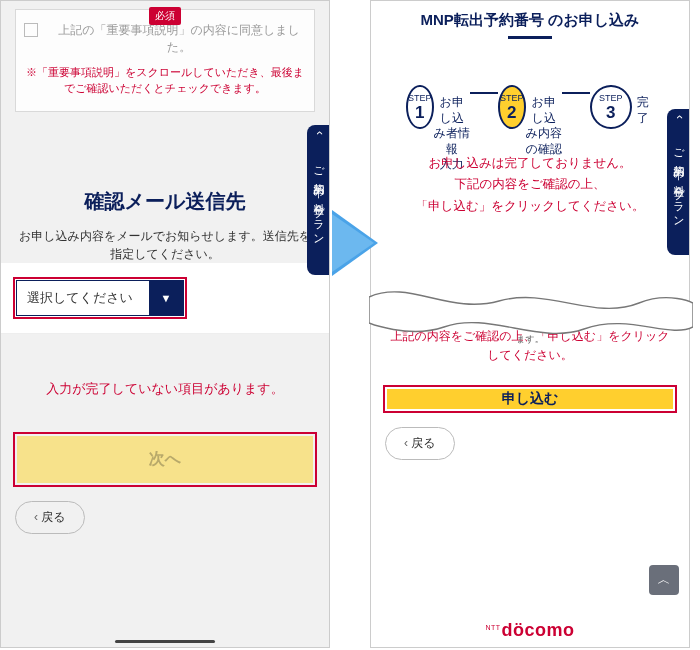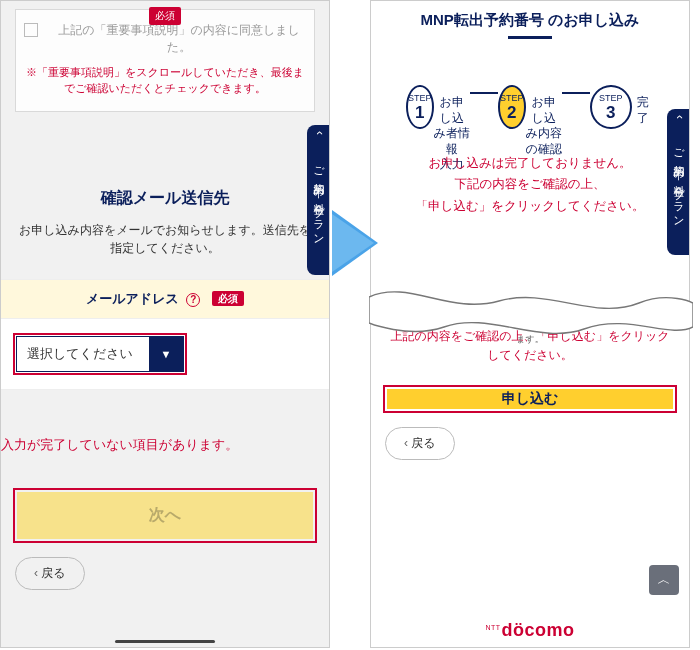--- a/index.html
+++ b/index.html
@@ -12,31 +12,31 @@
   .arrow svg{display:block}
   
   .lp-top{margin:8px 14px 0;border:1px solid #d9d9d9;background:#fdfdfd;padding:10px 8px 14px;color:#9a9a9a;font-size:12px;position:relative;text-align:center}
   .lp-top .req{position:absolute;top:-3px;left:50%;transform:translateX(-50%);background:#cc0033;color:#fff;font-size:10px;padding:2px 6px;border-radius:2px}
   .lp-top .row1{display:flex;align-items:flex-start;gap:14px;justify-content:center;margin-top:2px}
   .lp-top .cb{width:14px;height:14px;border:1px solid #bbb;margin-top:1px;flex:none}
   .lp-top .row1 span{line-height:1.4}
   .lp-top .note{color:#cc0033;font-size:11px;line-height:1.5;margin-top:8px}
   .lp-sidetab{position:absolute;right:0;top:124px;width:22px;height:150px;background:#0b1f5b;border-top-left-radius:8px;border-bottom-left-radius:8px;color:#fff;font-size:11px;writing-mode:vertical-rl;text-align:center;padding:8px 3px;letter-spacing:2px}
   .lp-sidetab::before{content:"‹";position:absolute;top:6px;left:6px;font-size:12px}
-  .lp-h{color:#0b1f5b;font-weight:700;text-align:center;font-size:16px;margin-top:76px}
+  .lp-h{color:#0b1f5b;font-weight:700;text-align:center;font-size:20px;margin-top:76px}
   .lp-sub{font-size:12px;color:#333;text-align:center;line-height:1.5;margin:12px 14px 0}
   .lp-mailhdr{background:#fff8dc;border-top:1px solid #eee;border-bottom:1px solid #eee;margin-top:22px;padding:10px 0;text-align:center;color:#0b1f5b;font-weight:700;font-size:13px}
   .lp-mailhdr .q{display:inline-block;border:1px solid #cc0033;color:#cc0033;border-radius:50%;width:14px;height:14px;line-height:12px;font-size:10px;margin:0 4px}
   .lp-mailhdr .req2{background:#cc0033;color:#fff;font-size:10px;padding:2px 6px;border-radius:2px;margin-left:4px;vertical-align:1px}
   .lp-selwrap{background:#fff;padding:14px 12px;border-bottom:1px solid #eee}
   .lp-selbox{border:2px solid #cc0033;padding:1px;width:174px}
   .lp-sel{border:1px solid #0b1f5b;height:36px;display:flex;align-items:center}
   .lp-sel .txt{flex:1;padding:0 10px;font-size:13px;color:#333}
   .lp-sel .dd{width:34px;background:#0b1f5b;color:#fff;height:100%;display:flex;align-items:center;justify-content:center;font-size:11px}
-  .lp-warn{color:#cc0033;text-align:left;font-size:13px;margin-top:46px;font-weight:500}
+  .lp-warn{color:#cc0033;text-align:center;font-size:13px;margin-top:46px;font-weight:500}
   .lp-nextwrap{margin:34px 12px 0;border:2px solid #cc0033;padding:2px}
   .lp-next{background:#f7e28b;color:#b8a96a;text-align:center;padding:13px 0;font-size:16px;font-weight:600}
   .lp-back{margin:14px 0 0 14px;display:inline-block;border:1px solid #bbb;border-radius:20px;padding:7px 18px;font-size:12px;color:#333}
   .lp-back::before{content:"‹ ";color:#666}
   .lp-hr{position:absolute;bottom:4px;left:50%;transform:translateX(-50%);width:100px;height:3px;background:#444;border-radius:2px}
   
   .rp-title{color:#0b1f5b;font-weight:700;text-align:center;font-size:15px;margin-top:10px}
   .rp-rule{width:44px;height:3px;background:#0b1f5b;margin:6px auto 0}
   .rp-steps{display:flex;align-items:center;justify-content:center;margin-top:46px;gap:0}
   .circ{width:44px;height:44px;border:2px solid #0b1f5b;border-radius:50%;display:flex;flex-direction:column;align-items:center;justify-content:center;font-size:9px;color:#0b1f5b;background:#fff;margin:0 auto;line-height:1}
@@ -74,25 +74,20 @@
         <span>上記の「重要事項説明」の内容に同意しました。</span>
       </div>
       <div class="note">※「重要事項説明」をスクロールしていただき、最後までご確認いただくとチェックできます。</div>
     </div>
 
     <div class="lp-sidetab">ご契約中の料金プラン</div>
 
     <div class="lp-h">確認メール送信先</div>
     <div class="lp-sub">お申し込み内容をメールでお知らせします。送信先を指定してください。</div>
 
-    <div class="lp-mailhdr">
-      <span>メールアドレス</span>
-      <span class="q">?</span>
-      <span class="req2">必須</span>
-    </div>
 
     <div class="lp-selwrap">
       <div class="lp-selbox">
         <div class="lp-sel">
           <div class="txt">選択してください</div>
           <div class="dd">▼</div>
         </div>
       </div>
     </div>
 

